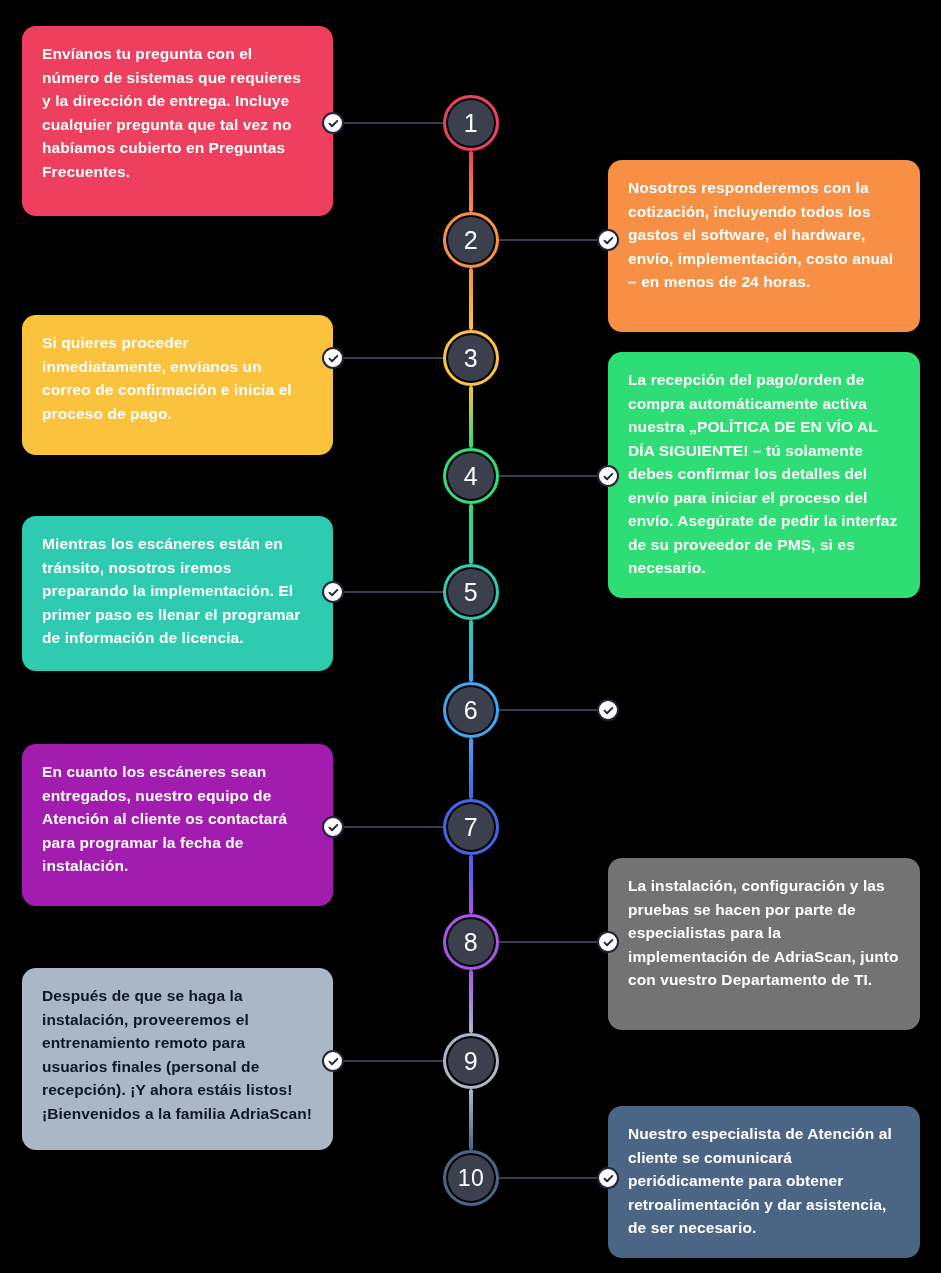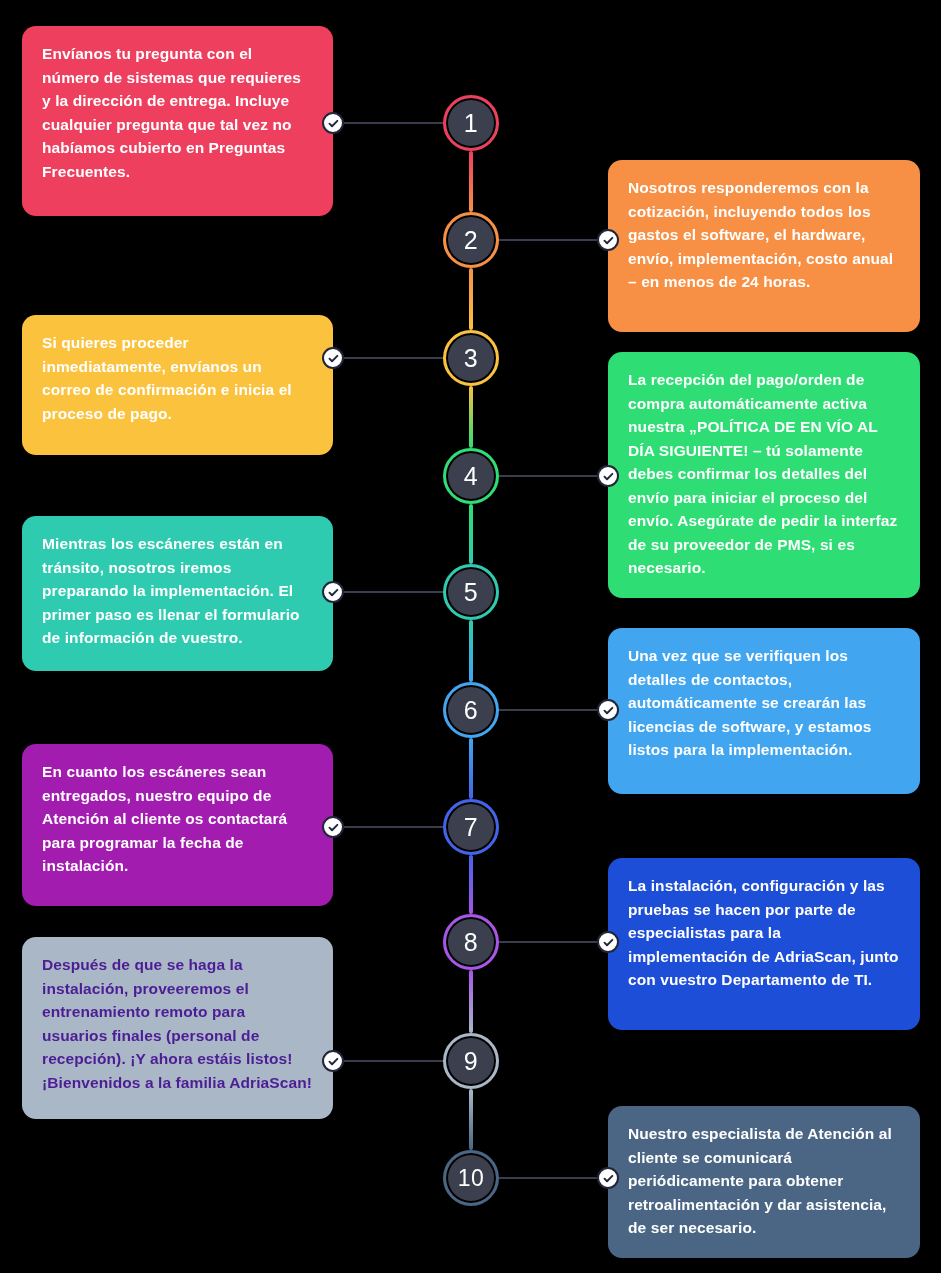--- a/index.html
+++ b/index.html
@@ -139,61 +139,60 @@
     <div class="card right" style="top: 352px; min-height: 242px; background: rgb(46, 221, 116);">La recepción del pago/orden de compra automáticamente activa nuestra „POLÍTICA DE EN VÍO AL DÍA SIGUIENTE! – tú solamente debes confirmar los detalles del envío para iniciar el proceso del envío. Asegúrate de pedir la interfaz de su proveedor de PMS, si es necesario.</div>
     <div class="stub" style="top: 475px; left: 499px; width: 109px;"></div>
     <div class="check-badge" style="top: 465px; left: 597px;">
       <svg width="11" height="11" viewBox="0 0 12 12" aria-hidden="true">
         <path d="M1.6 6.2 L4.4 9 L10.2 3.1" fill="none" stroke="#23263a" stroke-width="2.1" stroke-linecap="round" stroke-linejoin="round"></path>
       </svg>
     </div>
     <div class="node" style="top: 448px; left: 443px; border-color: rgb(46, 221, 116); background: rgb(59, 63, 78);">
       <span class="node-num">4</span>
     </div>
-    <div class="card left" style="top: 516px; min-height: 155px; background: rgb(46, 203, 176);">Mientras los escáneres están en tránsito, nosotros iremos preparando la implementación. El primer paso es llenar el formulario de información de vuestro.</div>
+    <div class="card left" style="top: 516px; min-height: 155px; background: rgb(46, 203, 176);">Mientras los escáneres están en tránsito, nosotros iremos preparando la implementación. El primer paso es llenar el programar de información de licencia.</div>
     <div class="stub" style="top: 591px; left: 333px; width: 110px;"></div>
     <div class="check-badge" style="top: 581px; left: 322px;">
       <svg width="11" height="11" viewBox="0 0 12 12" aria-hidden="true">
         <path d="M1.6 6.2 L4.4 9 L10.2 3.1" fill="none" stroke="#23263a" stroke-width="2.1" stroke-linecap="round" stroke-linejoin="round"></path>
       </svg>
     </div>
     <div class="node" style="top: 564px; left: 443px; border-color: rgb(46, 203, 176); background: rgb(59, 63, 78);">
       <span class="node-num">5</span>
     </div>
-    <div class="card right" style="top: 628px; min-height: 166px; background: rgb(66, 165, 240);">Una vez que se verifiquen los detalles de contactos, automáticamente se crearán las licencias de software, y estamos listos para la implementación.</div>
     <div class="stub" style="top: 709px; left: 499px; width: 109px;"></div>
     <div class="check-badge" style="top: 699px; left: 597px;">
       <svg width="11" height="11" viewBox="0 0 12 12" aria-hidden="true">
         <path d="M1.6 6.2 L4.4 9 L10.2 3.1" fill="none" stroke="#23263a" stroke-width="2.1" stroke-linecap="round" stroke-linejoin="round"></path>
       </svg>
     </div>
     <div class="node" style="top: 682px; left: 443px; border-color: rgb(66, 165, 240); background: rgb(59, 63, 78);">
       <span class="node-num">6</span>
     </div>
     <div class="card left" style="top: 744px; min-height: 162px; background: #a21caf;">En cuanto los escáneres sean entregados, nuestro equipo de Atención al cliente os contactará para programar la fecha de instalación.</div>
     <div class="stub" style="top: 826px; left: 333px; width: 110px;"></div>
     <div class="check-badge" style="top: 816px; left: 322px;">
       <svg width="11" height="11" viewBox="0 0 12 12" aria-hidden="true">
         <path d="M1.6 6.2 L4.4 9 L10.2 3.1" fill="none" stroke="#23263a" stroke-width="2.1" stroke-linecap="round" stroke-linejoin="round"></path>
       </svg>
     </div>
     <div class="node" style="top: 799px; left: 443px; border-color: rgb(66, 100, 234); background: rgb(59, 63, 78);">
       <span class="node-num">7</span>
     </div>
-    <div class="card right" style="top: 858px; min-height: 172px; background: #1d4ed8;">La instalación, configuración y las pruebas se hacen por parte de especialistas para la implementación de AdriaScan, junto con vuestro Departamento de TI.</div>
+    <div class="card right" style="top: 858px; min-height: 172px; background: #737373;">La instalación, configuración y las pruebas se hacen por parte de especialistas para la implementación de AdriaScan, junto con vuestro Departamento de TI.</div>
     <div class="stub" style="top: 941px; left: 499px; width: 109px;"></div>
     <div class="check-badge" style="top: 931px; left: 597px;">
       <svg width="11" height="11" viewBox="0 0 12 12" aria-hidden="true">
         <path d="M1.6 6.2 L4.4 9 L10.2 3.1" fill="none" stroke="#23263a" stroke-width="2.1" stroke-linecap="round" stroke-linejoin="round"></path>
       </svg>
     </div>
     <div class="node" style="top: 914px; left: 443px; border-color: rgb(168, 85, 232); background: rgb(59, 63, 78);">
       <span class="node-num">8</span>
     </div>
-    <div class="card left" style="top: 937px; min-height: 182px; background: rgb(170, 183, 198); color: #4c1d95;">Después de que se haga la instalación, proveeremos el entrenamiento remoto para usuarios finales (personal de recepción). ¡Y ahora estáis listos! ¡Bienvenidos a la familia AdriaScan!</div>
+    <div class="card left" style="top: 968px; min-height: 182px; background: rgb(170, 183, 198); color: #0f172a;">Después de que se haga la instalación, proveeremos el entrenamiento remoto para usuarios finales (personal de recepción). ¡Y ahora estáis listos! ¡Bienvenidos a la familia AdriaScan!</div>
     <div class="stub" style="top: 1060px; left: 333px; width: 110px;"></div>
     <div class="check-badge" style="top: 1050px; left: 322px;">
       <svg width="11" height="11" viewBox="0 0 12 12" aria-hidden="true">
         <path d="M1.6 6.2 L4.4 9 L10.2 3.1" fill="none" stroke="#23263a" stroke-width="2.1" stroke-linecap="round" stroke-linejoin="round"></path>
       </svg>
     </div>
     <div class="node" style="top: 1033px; left: 443px; border-color: rgb(170, 183, 198); background: rgb(59, 63, 78);">
       <span class="node-num">9</span>
     </div>
     <div class="card right" style="top: 1106px; min-height: 144px; background: rgb(74, 102, 132);">Nuestro especialista de Atención al cliente se comunicará periódicamente para obtener retroalimentación y dar asistencia, de ser necesario.</div>

